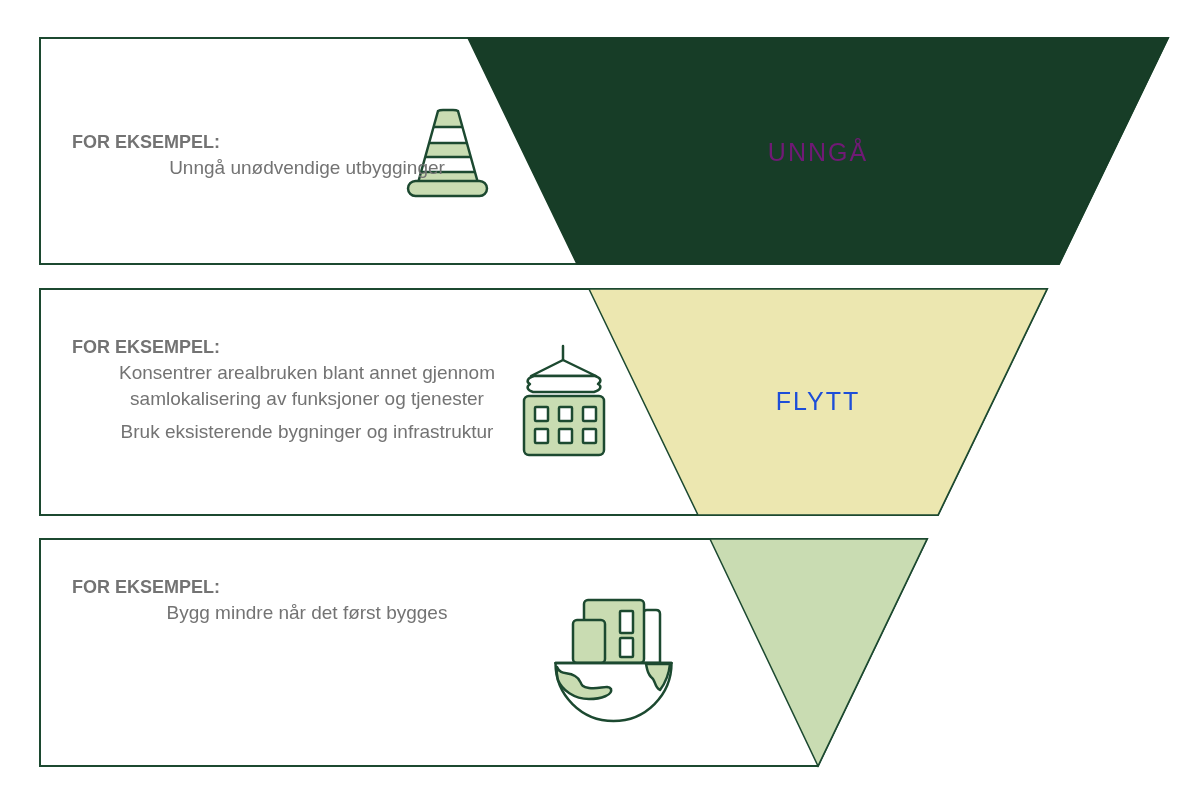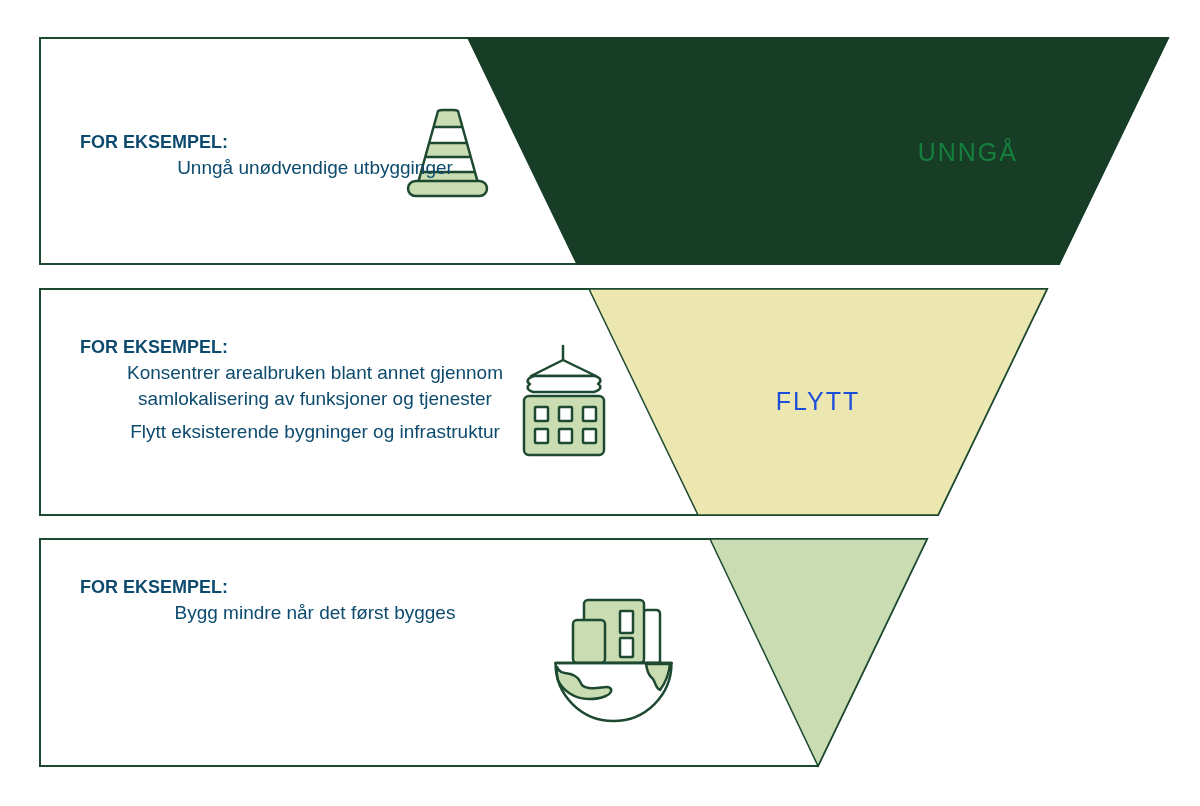--- a/index.html
+++ b/index.html
@@ -4,29 +4,29 @@
 <style>
   html,body{margin:0;padding:0;background:#fff;}
   .stage{position:relative;width:1200px;height:806px;background:#ffffff;overflow:hidden;
          font-family:"Liberation Sans",sans-serif;}
   svg{position:absolute;left:0;top:0;}
   .band{fill:#ffffff;stroke:#1C4930;stroke-width:2;}
   .shape{stroke-width:1.5;}
   .istroke{stroke:#1C4930;stroke-width:2.5;fill:none;stroke-linejoin:round;stroke-linecap:round;}
   .ifill{fill:#C9DCB2;}
   .iwhite{fill:#ffffff;}
-  .tb{position:absolute;left:80px;width:470px;color:#0c4a6e;
+  .tb{position:absolute;left:72px;width:470px;color:#737373;
       font-size:19px;line-height:26px;}
   .tb .hd{display:block;font-weight:bold;font-size:18px;}
   .tb p{margin:0 0 7px 0;text-align:center;}
   .tb p:last-child{margin-bottom:0;}
   .line{display:block;}
   .level-label{position:absolute;left:618px;width:400px;text-align:center;
       font-size:25px;line-height:28px;letter-spacing:2px;color:#1d4ed8;}
-  .level-label.light{color:#15803d;text-align:right;}
+  .level-label.light{color:#701a75;}
 </style>
 </head>
 <body>
 
 <div class="stage">
 
   <svg width="1200" height="806" viewBox="0 0 1200 806">
     <defs>
       <clipPath id="coneClip">
         <path d="M438,111 Q439.5,110 443,110 H453 Q456.5,110 458,111 L478,183 H418 Z"></path>
@@ -90,21 +90,21 @@
   </div>
   <div class="level-label light" style="top:138px">UNNGÅ</div>
 
   <div class="tb" style="top:334px">
     <span class="hd">FOR EKSEMPEL:</span>
     <p>
       <span class="line">Konsentrer arealbruken blant annet gjennom</span>
       <span class="line">samlokalisering av funksjoner og tjenester</span>
     </p>
     <p>
-      <span class="line">Flytt eksisterende bygninger og infrastruktur</span>
+      <span class="line">Bruk eksisterende bygninger og infrastruktur</span>
     </p>
   </div>
   <div class="level-label" style="top:387px">FLYTT</div>
 
   <div class="tb" style="top:574px">
     <span class="hd">FOR EKSEMPEL:</span>
     <p>
       <span class="line">Bygg mindre når det først bygges</span>
     </p>
   </div>

